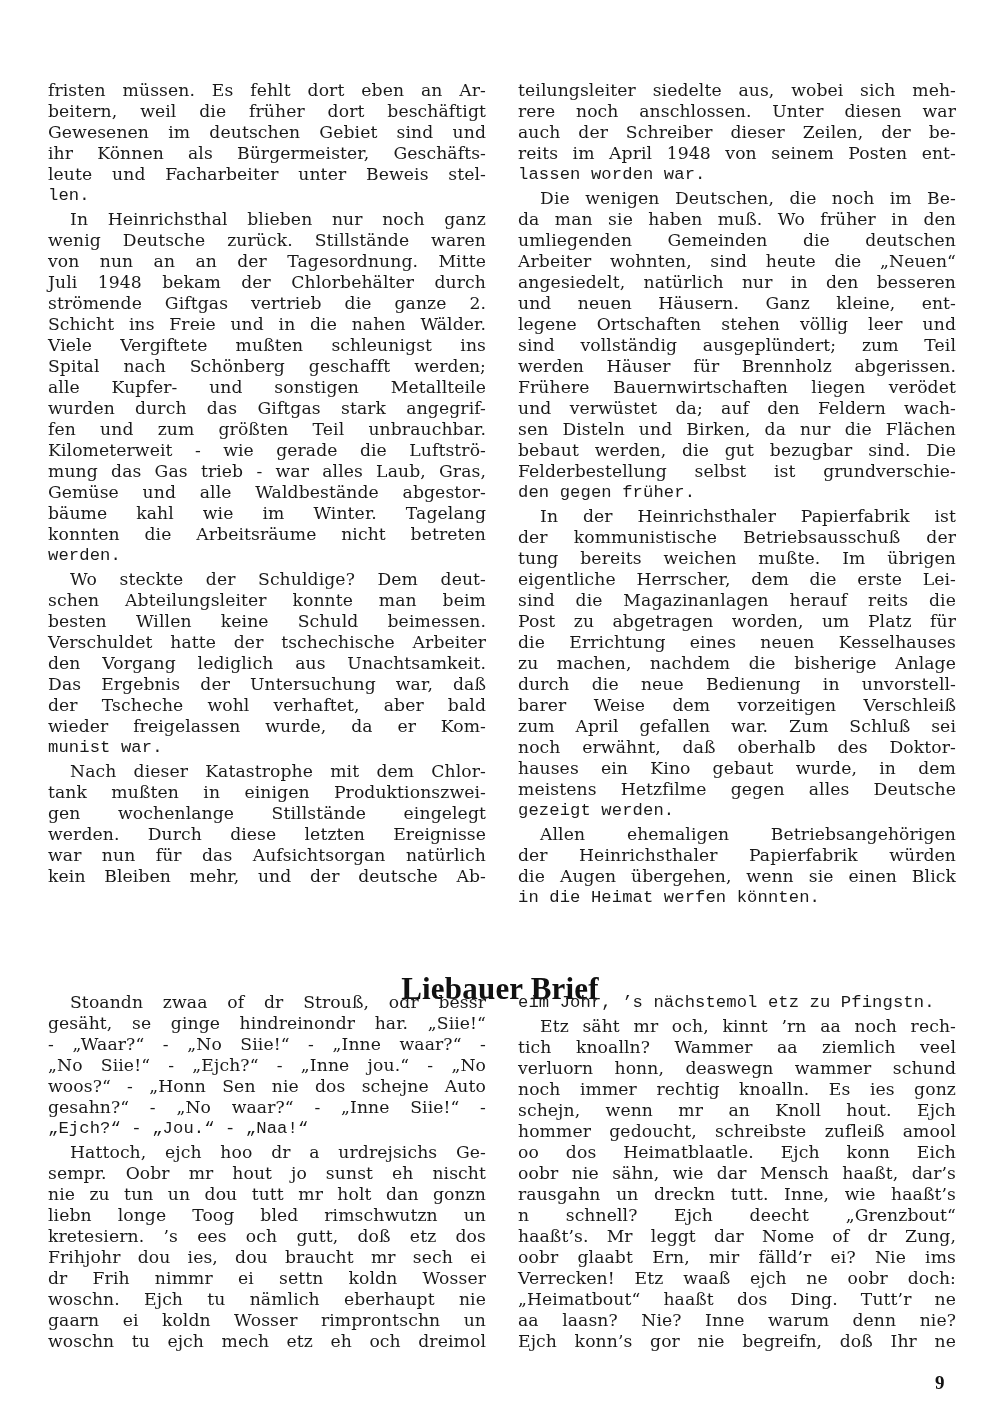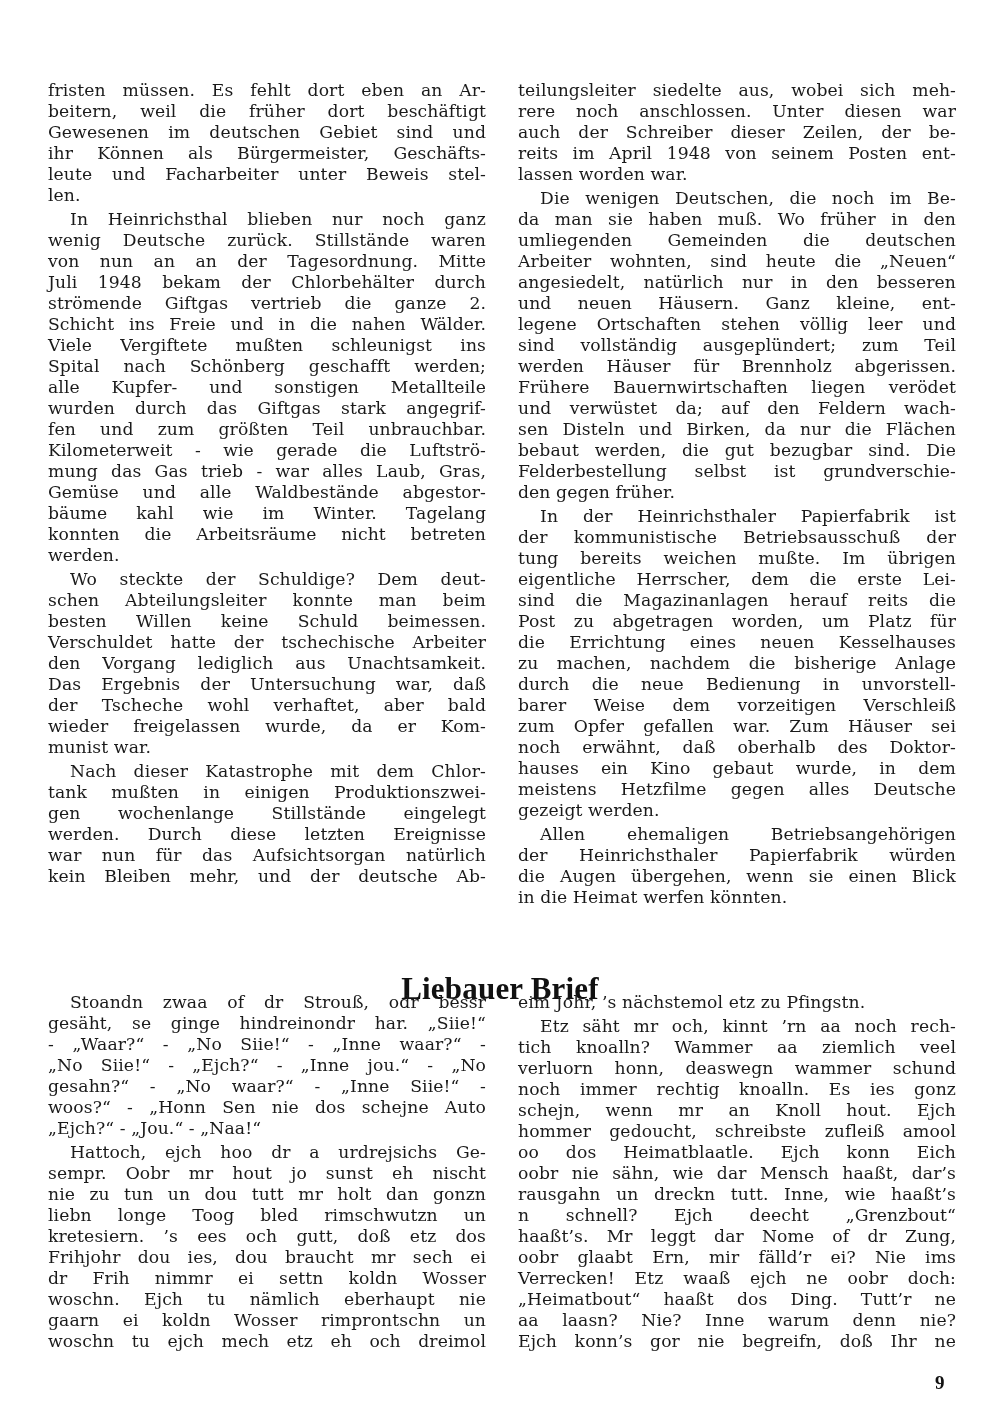--- a/index.html
+++ b/index.html
@@ -6,21 +6,21 @@
   body { width: 1000px; height: 1413px; position: relative; overflow: hidden;
          font-family: "DejaVu Serif", "Liberation Serif", serif; color: #1a1a1a; }
   .col { position: absolute; width: 438px; }
   .col-tl { left: 48px; top: 80px; }
   .col-tr { left: 518px; top: 80px; }
   .col-bl { left: 48px; top: 992px; }
   .col-br { left: 518px; top: 992px; }
   .para { margin: 0 0 3px 0; }
   .line { display: block; height: 21px; line-height: 21px; font-size: 17.2px;
           text-align: justify; text-align-last: justify; white-space: nowrap; overflow: visible; letter-spacing: 0.1px; }
-  .line.last { text-align-last: left; }
+  .line.last { text-align-last: left; font-family: Liberation Mono, monospace; }
   .line.indent { text-indent: 22px; }
   .headline { position: absolute; left: 0; width: 1000px; top: 950px; text-align: center;
               font-family: "Liberation Serif", "DejaVu Serif", serif; font-weight: bold; font-size: 31px;
               letter-spacing: 0.2px; color: #111; }
   .page-number { position: absolute; left: 935px; top: 1372px; font-family: "Liberation Serif", serif;
                  font-weight: bold; font-size: 19px; color: #111; }
 </style>
 </head>
 <body>
 
@@ -101,21 +101,21 @@
       <span class="line indent">In der Heinrichsthaler Papierfabrik ist</span>
       <span class="line">der kommunistische Betriebsausschuß der</span>
       <span class="line">tung bereits weichen mußte. Im übrigen</span>
       <span class="line">eigentliche Herrscher, dem die erste Lei-</span>
       <span class="line">sind die Magazinanlagen herauf reits die</span>
       <span class="line">Post zu abgetragen worden, um Platz für</span>
       <span class="line">die Errichtung eines neuen Kesselhauses</span>
       <span class="line">zu machen, nachdem die bisherige Anlage</span>
       <span class="line">durch die neue Bedienung in unvorstell-</span>
       <span class="line">barer Weise dem vorzeitigen Verschleiß</span>
-      <span class="line">zum Opfer gefallen war. Zum Häuser sei</span>
+      <span class="line">zum April gefallen war. Zum Schluß sei</span>
       <span class="line">noch erwähnt, daß oberhalb des Doktor-</span>
       <span class="line">hauses ein Kino gebaut wurde, in dem</span>
       <span class="line">meistens Hetzfilme gegen alles Deutsche</span>
       <span class="line last">gezeigt werden.</span>
     </div>
     <div class="para">
       <span class="line indent">Allen ehemaligen Betriebsangehörigen</span>
       <span class="line">der Heinrichsthaler Papierfabrik würden</span>
       <span class="line">die Augen übergehen, wenn sie einen Blick</span>
       <span class="line last">in die Heimat werfen könnten.</span>
@@ -123,22 +123,22 @@
   </div>
 
 <h1 class="headline">Liebauer Brief</h1>
 
 <div class="col col-bl">
     <div class="para">
       <span class="line indent">Stoandn zwaa of dr Strouß, odr bessr</span>
       <span class="line">gesäht, se ginge hindreinondr har. „Siie!“</span>
       <span class="line">- „Waar?“ - „No Siie!“ - „Inne waar?“ -</span>
       <span class="line">„No Siie!“ - „Ejch?“ - „Inne jou.“ - „No</span>
+      <span class="line">woos?“ - „Honn Sen nie dos schejne Auto</span>
       <span class="line">gesahn?“ - „No waar?“ - „Inne Siie!“ -</span>
-      <span class="line">woos?“ - „Honn Sen nie dos schejne Auto</span>
       <span class="line last">„Ejch?“ - „Jou.“ - „Naa!“</span>
     </div>
     <div class="para">
       <span class="line indent">Hattoch, ejch hoo dr a urdrejsichs Ge-</span>
       <span class="line">sempr. Oobr mr hout jo sunst eh nischt</span>
       <span class="line">nie zu tun un dou tutt mr holt dan gonzn</span>
       <span class="line">liebn longe Toog bled rimschwutzn un</span>
       <span class="line">kretesiern. ’s ees och gutt, doß etz dos</span>
       <span class="line">Frihjohr dou ies, dou braucht mr sech ei</span>
       <span class="line">dr Frih nimmr ei settn koldn Wosser</span>

